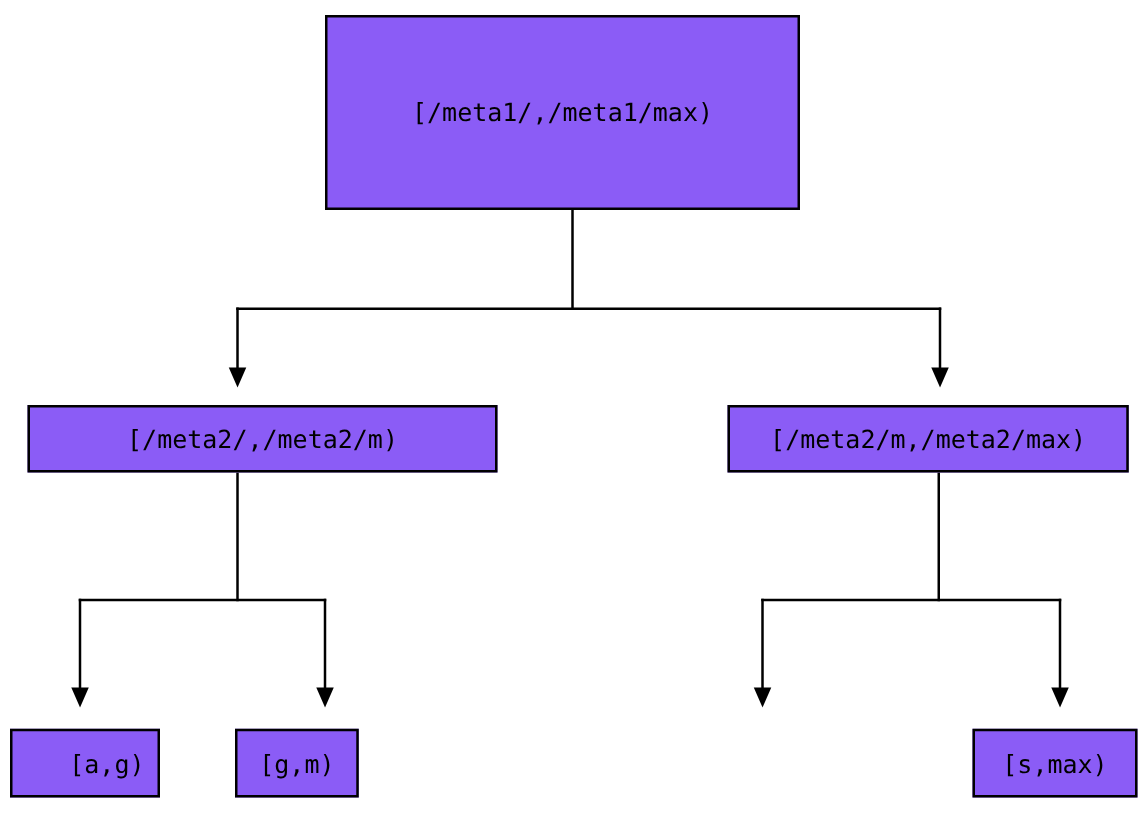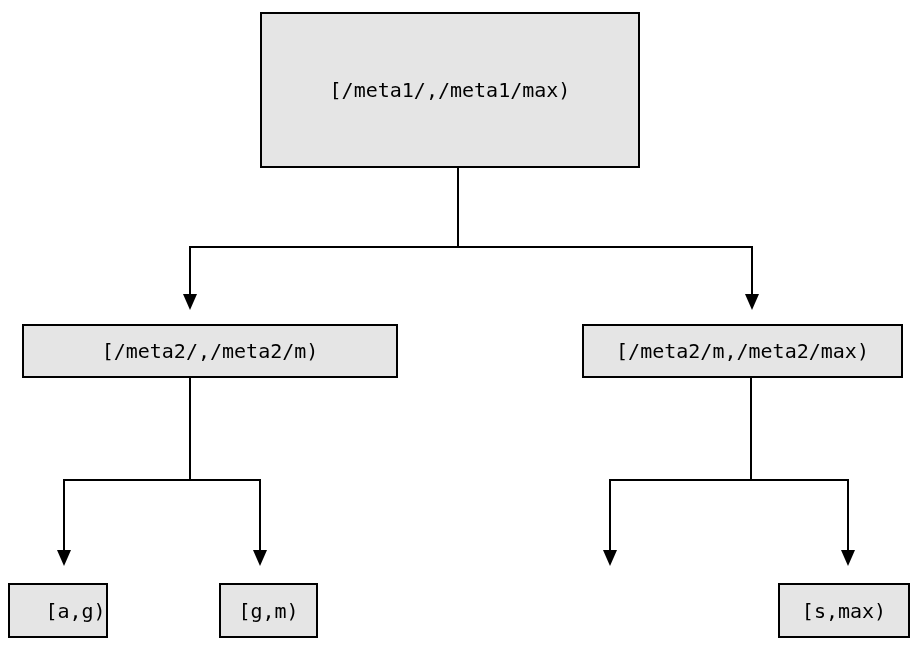--- a/index.html
+++ b/index.html
@@ -19,34 +19,34 @@
     position: absolute;
     left: 0;
     top: 0;
     width: 912px;
     height: 652px;
   }
   .node {
     position: absolute;
     box-sizing: border-box;
     border: 2px solid #000000;
-    background: #e5e5e5;
+    background: #8b5cf6;
     color: #000000;
     display: flex;
     align-items: center;
     justify-content: center;
     font-size: 20px;
     line-height: 1;
     white-space: nowrap;
   }
   .node-root  { left: 260px; top: 12px;  width: 380px; height: 156px; }
   .node-left  { left: 22px;  top: 324px; width: 376px; height: 54px; }
   .node-right { left: 582px; top: 324px; width: 321px; height: 54px; }
-  .node-leaf1 { left: 8px;   top: 583px; width: 100px; height: 55px; padding-left: 35px; }
-  .node-leaf2 { left: 219px; top: 583px; width: 99px;  height: 55px; }
+  .node-leaf1 { left: 8px;   top: 583px; width: 120px; height: 55px; padding-left: 35px; }
+  .node-leaf2 { left: 188px; top: 583px; width: 99px;  height: 55px; }
   .node-leaf3 { left: 555px; top: 583px; width: 95px;  height: 55px; }
   .node-leaf4 { left: 778px; top: 583px; width: 132px; height: 55px; justify-content: center; }
 </style>
 </head>
 <body>
 
 <div id="canvas">
 
   <svg id="edges" width="912" height="652" viewBox="0 0 912 652" xmlns="http://www.w3.org/2000/svg" aria-hidden="true">
     <g stroke="#000000" stroke-width="2" fill="none">

